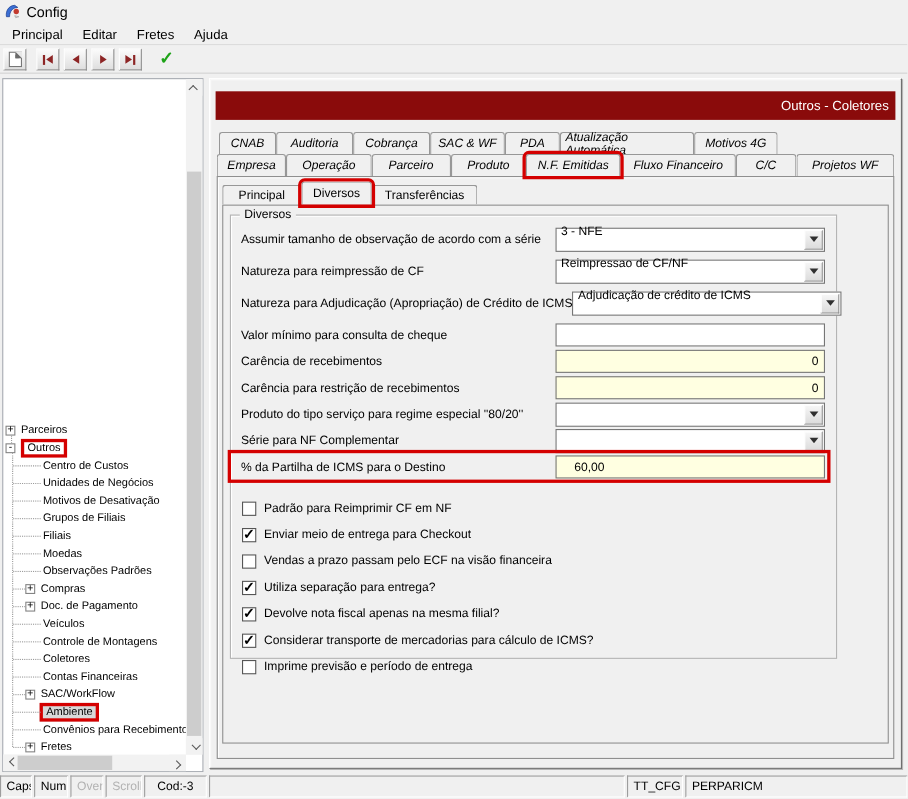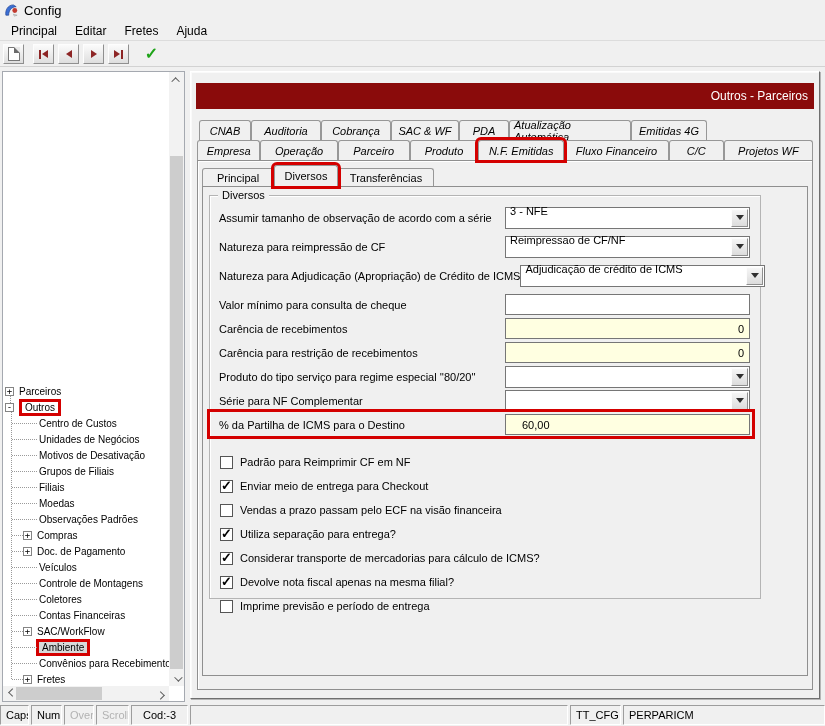--- a/index.html
+++ b/index.html
@@ -252,31 +252,31 @@
       </div>
     <div class="hthumb"></div>
     <div class="sc-btn" style="right:0">
         <span class="chev right"></span>
       </div>
   </div>
 </div>
 
 <div class="main-panel">
   <div class="maroon-bar">
-    <span>Outros - Parceiros</span>
+    <span>Outros - Coletores</span>
   </div>
 
   <div class="tabrow tabrow1">
     <div class="tab" style="width:52px">CNAB</div>
     <div class="tab" style="width:70px">Auditoria</div>
     <div class="tab" style="width:70px">Cobrança</div>
     <div class="tab" style="width:68px">SAC &amp; WF</div>
     <div class="tab" style="width:50px">PDA</div>
     <div class="tab" style="width:122px">Atualização Automática</div>
-    <div class="tab" style="width:76px">Emitidas 4G</div>
+    <div class="tab" style="width:76px">Motivos 4G</div>
   </div>
 
   <div class="tabrow tabrow2">
     <div class="tab" style="flex:62">Empresa</div>
     <div class="tab" style="flex:78">Operação</div>
     <div class="tab" style="flex:72">Parceiro</div>
     <div class="tab" style="flex:68">Produto</div>
     <div class="tab hl-red" style="flex:88">N.F. Emitidas</div>
     <div class="tab" style="flex:110">Fluxo Financeiro</div>
     <div class="tab" style="flex:52">C/C</div>
@@ -387,25 +387,25 @@
           <div class="crow">
             <span class="cbox off"></span>
             <span>Vendas a prazo passam pelo ECF na visão financeira</span>
           </div>
           <div class="crow">
             <span class="cbox checked"></span>
             <span>Utiliza separação para entrega?</span>
           </div>
           <div class="crow">
             <span class="cbox checked"></span>
+            <span>Devolve nota fiscal apenas na mesma filial?</span>
+          </div>
+          <div class="crow">
+            <span class="cbox checked"></span>
             <span>Considerar transporte de mercadorias para cálculo de ICMS?</span>
-          </div>
-          <div class="crow">
-            <span class="cbox checked"></span>
-            <span>Devolve nota fiscal apenas na mesma filial?</span>
           </div>
           <div class="crow">
             <span class="cbox off"></span>
             <span>Imprime previsão e período de entrega</span>
           </div>
 
         </div>
       </div>
     </div>
   </div>

